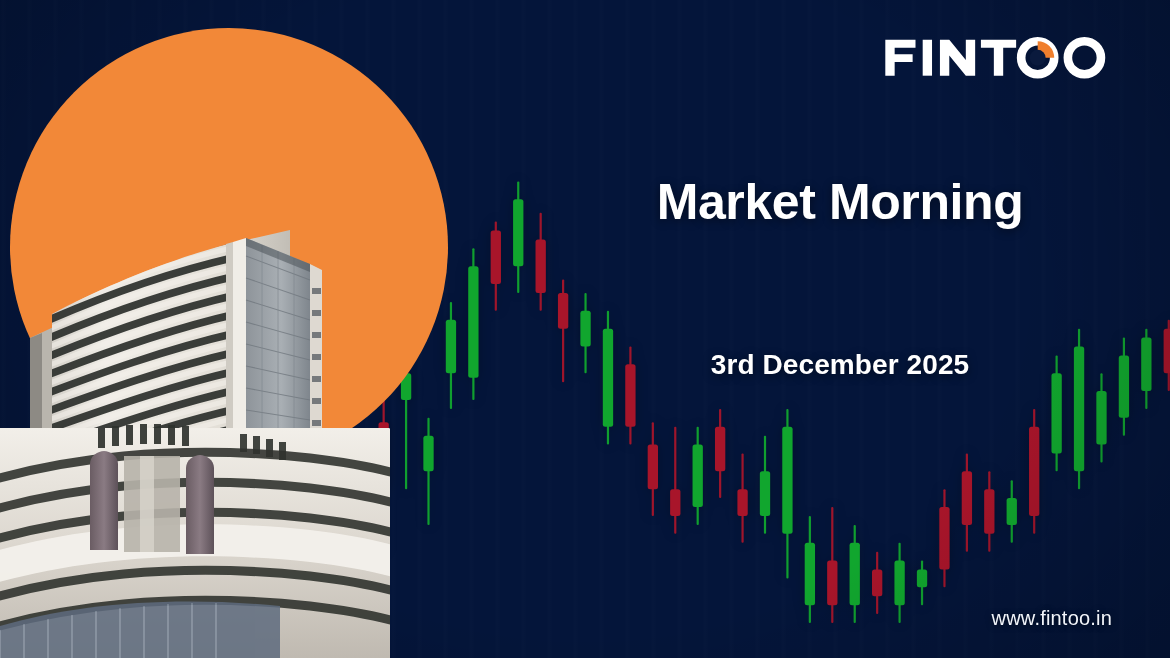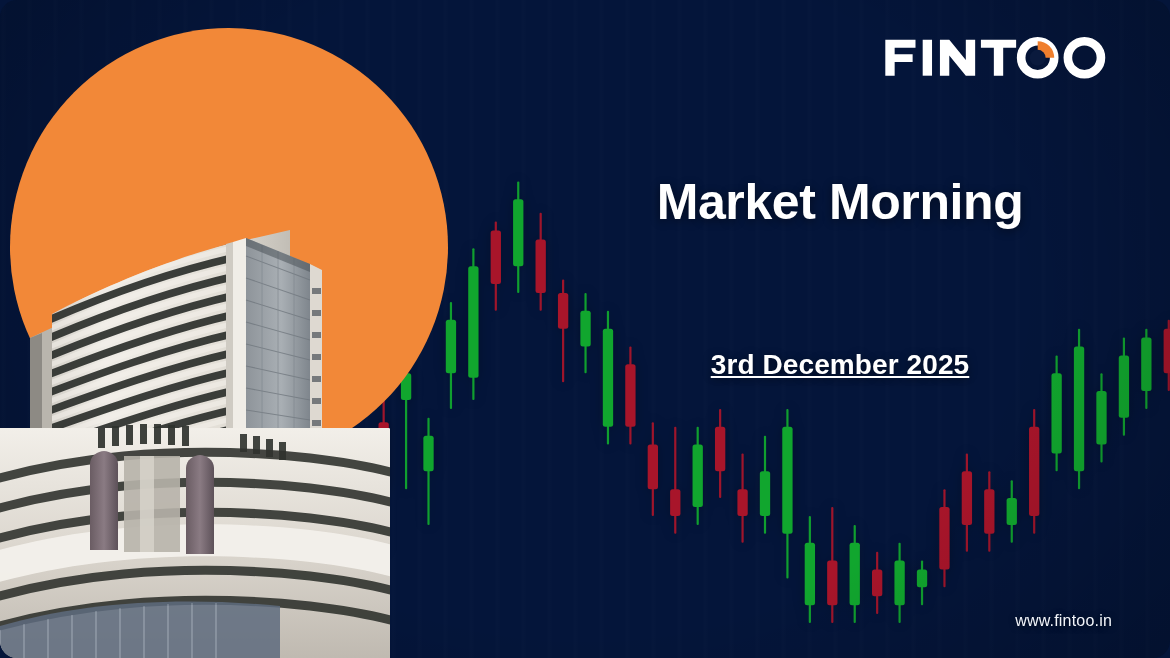--- a/index.html
+++ b/index.html
@@ -8,21 +8,20 @@
     font-family:"Liberation Sans", sans-serif;
     background:#04153a;
   }
 
   #banner {
     position:relative;
     width:1170px;
     height:658px;
     overflow:hidden;
     background:#04153a;
-    border-radius:17px;
   }
 
   
   .bg-base {
     position:absolute; inset:0;
     background:
       radial-gradient(ellipse 620px 520px at 88% 86%, rgba(24,64,126,0.85) 0%, rgba(13,40,86,0.45) 42%, rgba(4,21,58,0) 72%),
       radial-gradient(ellipse 700px 600px at 60% 100%, rgba(16,48,98,0.55) 0%, rgba(4,21,58,0) 70%),
       linear-gradient(160deg,#03102f 0%,#04153a 38%,#051b47 70%,#072css 100%),
       linear-gradient(180deg,#03102f 0%,#05183f 55%,#07265a 100%);
@@ -90,29 +89,28 @@
   #date-line {
     position:absolute;
     left:585px; top:349px;
     width:510px;
     text-align:center;
     color:#ffffff;
     font-size:28px;
     font-weight:700;
     letter-spacing:0.1px;
     text-shadow:0 2px 8px rgba(0,0,0,.5);
-    text-decoration:underline;
   }
 
   
   #site-url {
     position:absolute;
     right:58px; bottom:28px;
     color:#f2f5fa;
-    font-size:16px;
+    font-size:20px;
     font-weight:400;
     letter-spacing:.2px;
     text-shadow:0 1px 6px rgba(0,0,0,.55);
   }
 </style>
 </head>
 <body>
 
 <div id="banner">
 

